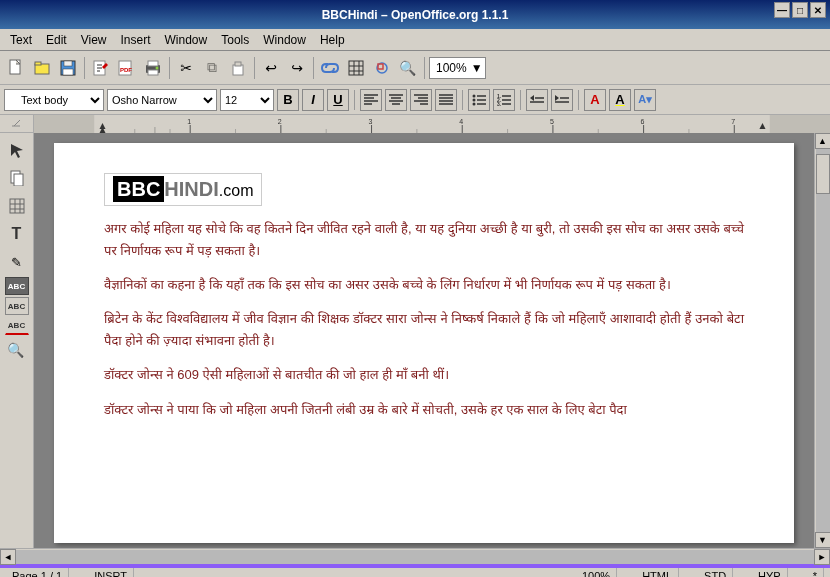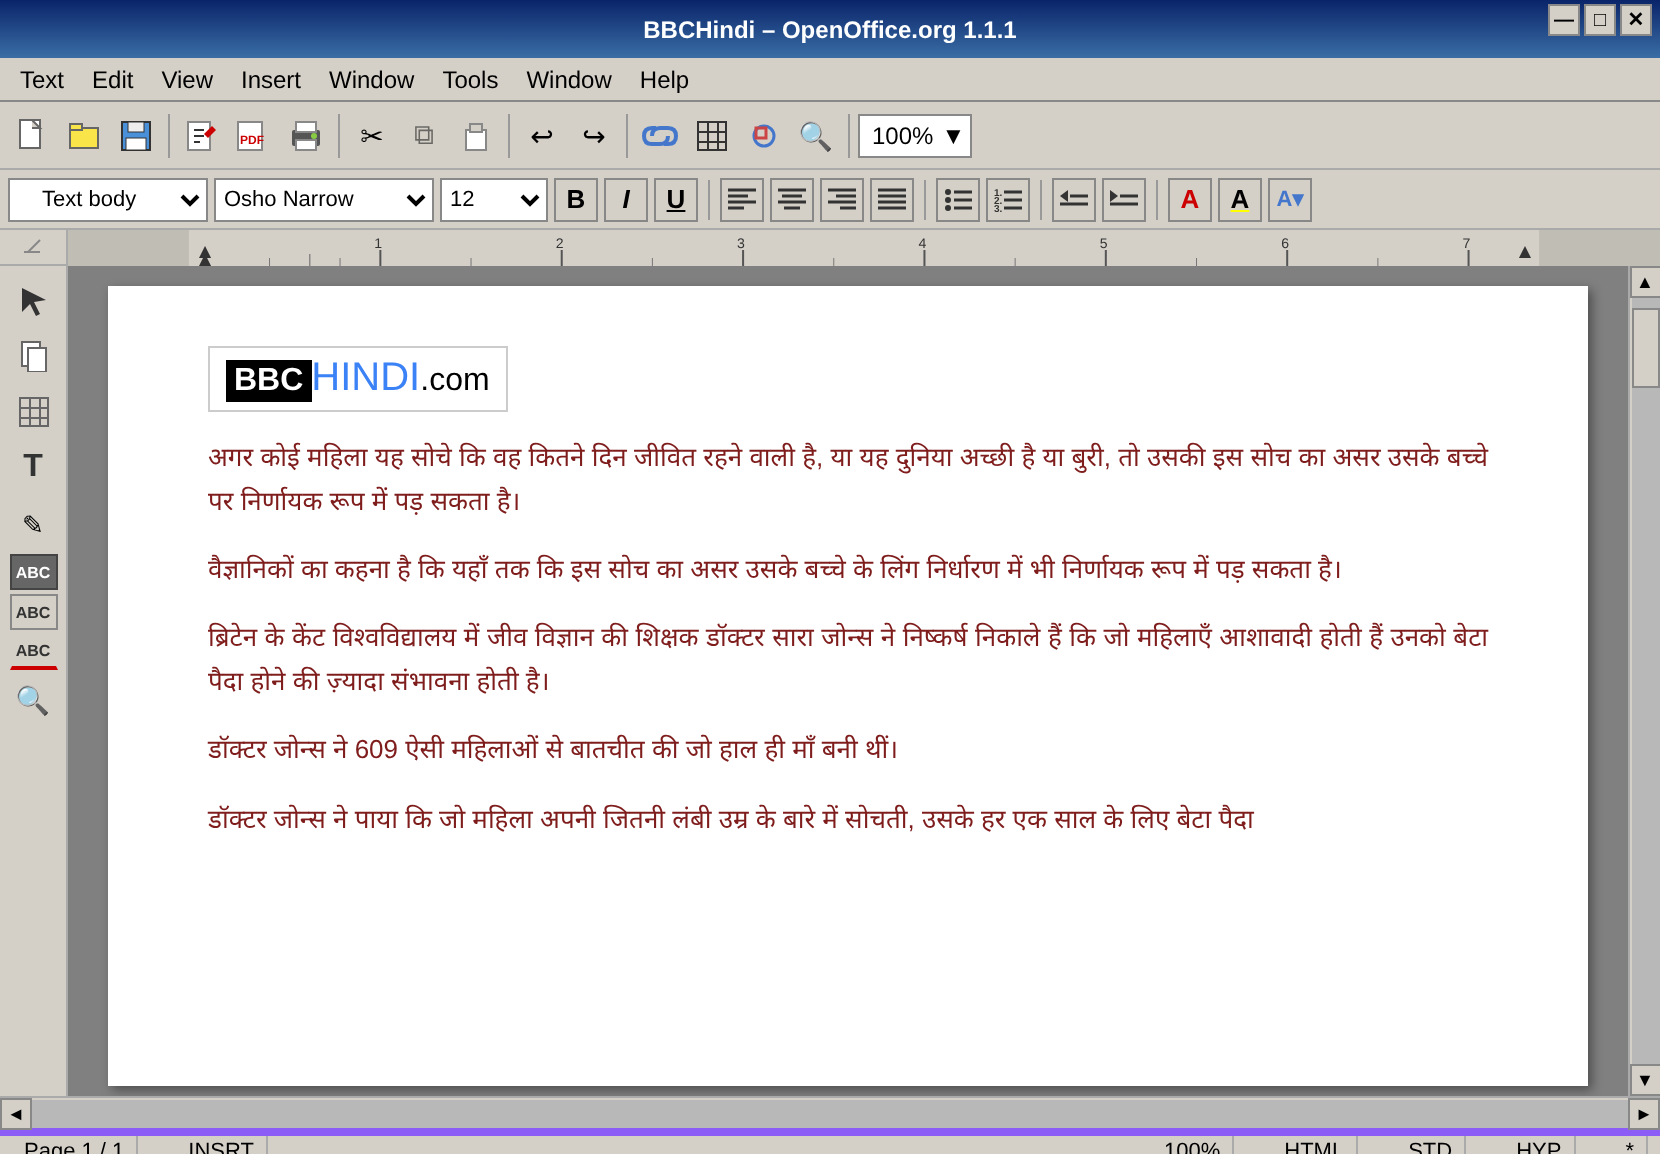--- a/index.html
+++ b/index.html
@@ -240,30 +240,30 @@
     }
     .h-scroll-track {
       flex: 1; height: 14px;
       background: #b8b8b8;
     }
     .bbc-box {
       background: black;
       color: white;
       font-weight: bold;
       padding: 2px 4px;
-      font-size: 16px;
+      font-size: 20px;
       font-family: Arial, sans-serif;
       display: inline;
     }
     .bbc-hindi-text {
       font-size: 20px;
-      font-weight: normal;
+      font-weight: bold;
       font-family: Arial, sans-serif;
       display: inline;
-      color: #3b82f6;
+      color: #737373;
     }
     .bbc-dot-com {
       font-size: 16px;
       font-family: Arial, sans-serif;
       color: black;
     }
     .logo-border {
       border: 1px solid #ccc;
       padding: 4px 8px;
       display: inline-block;

